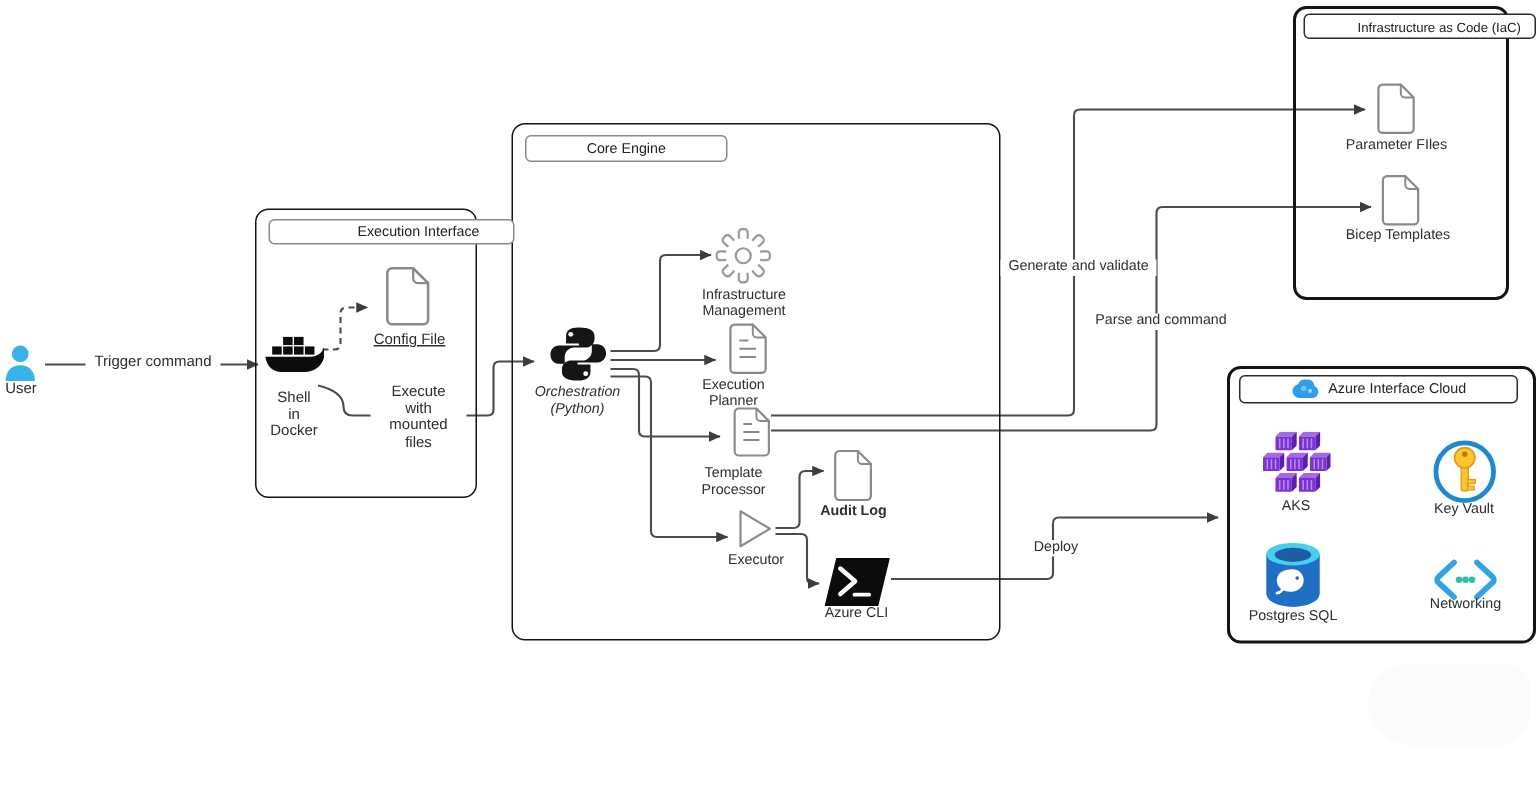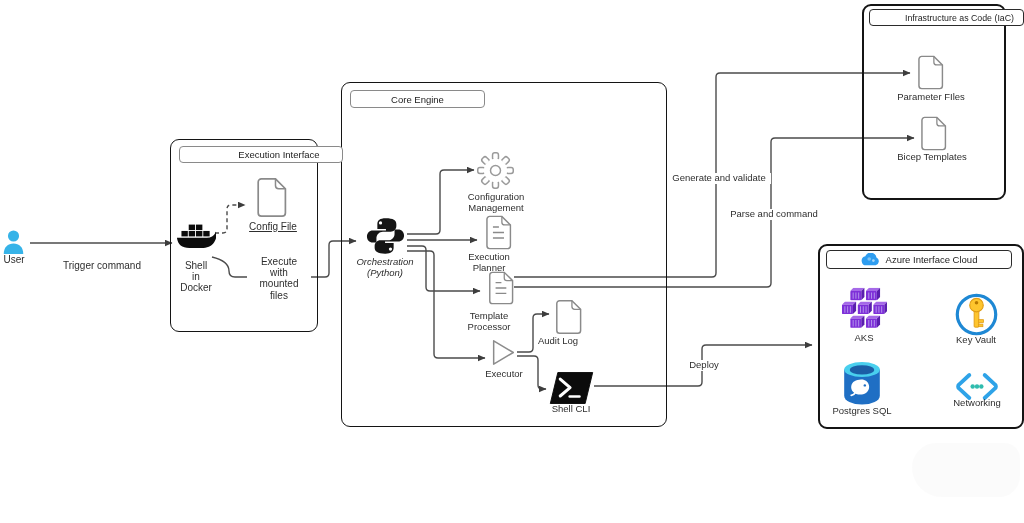--- a/index.html
+++ b/index.html
@@ -86,21 +86,21 @@
       <circle cx="13.6" cy="8.2" r="1.5" fill="#a8d7f8"></circle>
     </svg>
     <span>Azure Interface Cloud</span>
   </div>
 
   <svg class="icon" style="left:2px;top:229px;" width="23" height="26" viewBox="0 0 24 28">
     <circle cx="12" cy="7.5" r="6" fill="#36b3e8"></circle>
     <path d="M1.5,27 c0,-7.5 4.5,-11.3 10.5,-11.3 s10.5,3.8 10.5,11.3 z" fill="#36b3e8"></path>
   </svg>
   <div class="lbl f10" style="left:-1px;top:254px;width:30px;">User</div>
-  <div class="lbl f10 bg" style="left:57px;top:236px;width:86px;margin-top:24px;">Trigger command</div>
+  <div class="lbl f10 bg" style="left:57px;top:236px;width:86px;">Trigger command</div>
 
   <svg class="icon" style="left:176px;top:224px;" width="40" height="33" viewBox="0 0 44 35">
     <g fill="#0c0c0c">
       <rect x="14" y="0" width="7" height="6"></rect>
       <rect x="22" y="0" width="7" height="6"></rect>
       <rect x="6" y="7" width="7" height="6"></rect>
       <rect x="14" y="7" width="7" height="6"></rect>
       <rect x="22" y="7" width="7" height="6"></rect>
       <rect x="30" y="7" width="7" height="6"></rect>
       <path d="M1,14.5 h33 c4.5,0 7.5,-1.8 9.3,-5.2 l0.7,-1.6 q1.5,6.5 -2,11.8 c-3,4.6 -8.2,6.3 -13.8,6.3 h-13.5 C6.5,25.8 2,21.8 1,14.5 z"></path>
@@ -139,21 +139,21 @@
         <rect x="16.8" y="0.8" width="6.4" height="8" rx="2.4" transform="rotate(135 20 20)"></rect>
         <rect x="16.8" y="0.8" width="6.4" height="8" rx="2.4" transform="rotate(180 20 20)"></rect>
         <rect x="16.8" y="0.8" width="6.4" height="8" rx="2.4" transform="rotate(225 20 20)"></rect>
         <rect x="16.8" y="0.8" width="6.4" height="8" rx="2.4" transform="rotate(270 20 20)"></rect>
         <rect x="16.8" y="0.8" width="6.4" height="8" rx="2.4" transform="rotate(315 20 20)"></rect>
       </g>
       <circle cx="20" cy="20" r="12.6" stroke="none"></circle>
       <circle cx="20" cy="20" r="5.4"></circle>
     </g>
   </svg>
-  <div class="lbl" style="left:456px;top:192px;width:80px;">Configuration
+  <div class="lbl" style="left:456px;top:192px;width:80px;">Infrastructure
 Management</div>
 
   <svg class="icon" style="left:484px;top:215px;" width="28" height="35" viewBox="0 0 30 38">
       <use href="#sym-doc-lines"></use>
     </svg>
   <div class="lbl" style="left:459px;top:252px;width:60px;">Execution
 Planner</div>
 
   <svg class="icon" style="left:487px;top:271px;" width="27" height="34" viewBox="0 0 30 38">
       <use href="#sym-doc-lines"></use>
@@ -162,28 +162,28 @@
 Processor</div>
 
   <svg class="icon" style="left:489px;top:337px;" width="28" height="31" viewBox="0 0 30 32">
     <path d="M5,3.5 L26,16 L5,28.5 Z" fill="#fff" stroke="#8c8c8c" stroke-width="1.6" stroke-linejoin="round"></path>
   </svg>
   <div class="lbl" style="left:474px;top:369px;width:60px;">Executor</div>
 
   <svg class="icon" style="left:554px;top:299px;" width="28" height="36" viewBox="0 0 30 38">
       <use href="#sym-doc"></use>
     </svg>
-  <div class="lbl" style="left:528px;top:336px;width:60px;">Audit Log</div>
+  <div class="lbl" style="left:539px;top:336px;width:60px;font-weight:bold;">Audit Log</div>
 
   <svg class="icon" style="left:549px;top:372px;" width="45" height="32" viewBox="0 0 46 34">
     <path d="M8.5,0.5 H45.5 L37.5,33.5 H0.5 Z" fill="#0b0b0b" stroke="#0b0b0b" stroke-linejoin="round"></path>
     <path d="M11,7.5 L21.5,16.5 L11,25.5" fill="none" stroke="#fff" stroke-width="3.2" stroke-linecap="round" stroke-linejoin="round"></path>
     <path d="M21,26 H31.5" stroke="#fff" stroke-width="2.6" stroke-linecap="round"></path>
   </svg>
-  <div class="lbl" style="left:541px;top:404px;width:60px;">Shell CLI</div>
+  <div class="lbl" style="left:541px;top:404px;width:60px;">Azure CLI</div>
 
   <div class="lbl bg" style="left:667px;top:173px;width:100px;">Generate and validate</div>
   <div class="lbl bg" style="left:722px;top:209px;width:100px;">Parse and command</div>
   <div class="lbl bg" style="left:672px;top:360px;width:60px;">Deploy</div>
 
   <svg class="icon" style="left:916px;top:55px;" width="28" height="35" viewBox="0 0 30 38">
       <use href="#sym-doc"></use>
     </svg>
   <div class="lbl" style="left:886px;top:92px;width:90px;">Parameter FIles</div>
 

